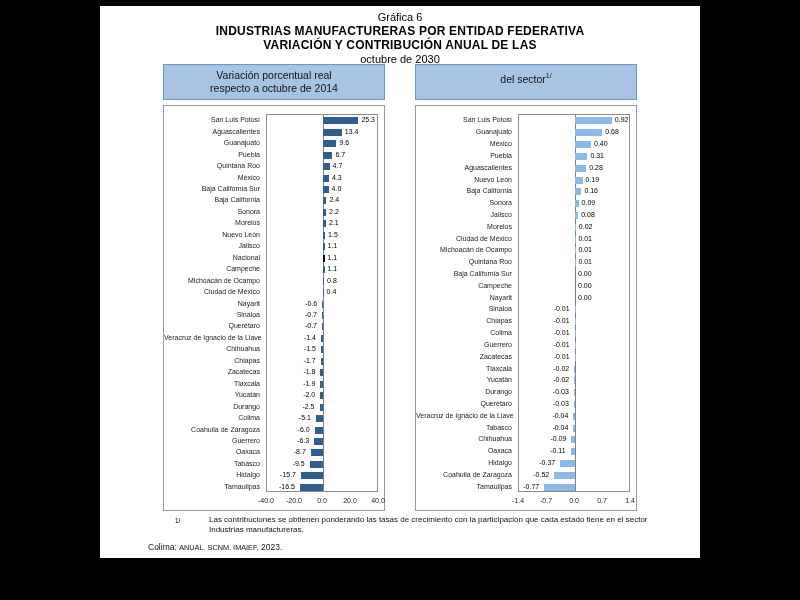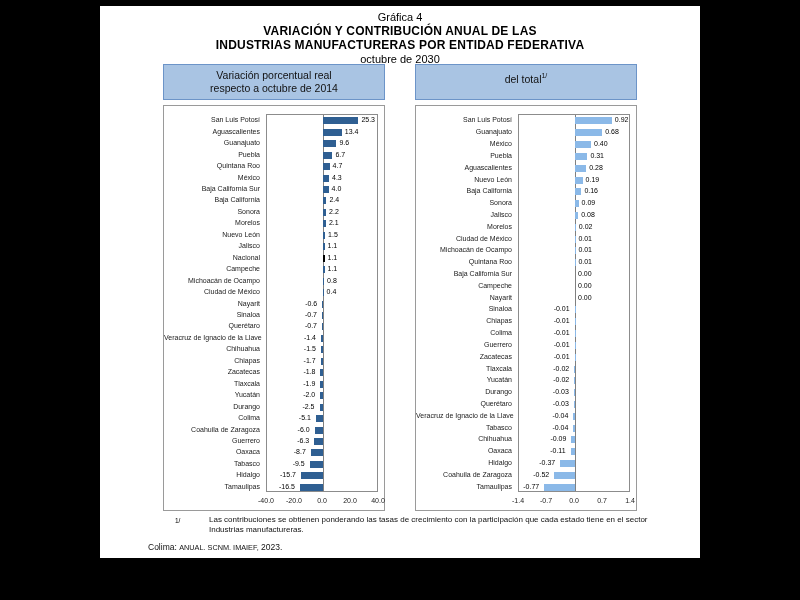--- a/index.html
+++ b/index.html
@@ -29,23 +29,23 @@
   .source{position:absolute;left:48px;top:536px;font-size:8.5px;line-height:11px;color:#111;}
   .source .acr{font-size:7.3px;}
 </style>
 </head>
 <body>
 
 <div class="frame">
   <div class="page">
 
     <div class="titles">
-      <div class="t-small">Gráfica 4</div>
+      <div class="t-small">Gráfica 6</div>
+      <div class="t-bold">INDUSTRIAS MANUFACTURERAS POR ENTIDAD FEDERATIVA</div>
       <div class="t-bold">VARIACIÓN Y CONTRIBUCIÓN ANUAL DE LAS</div>
-      <div class="t-bold">INDUSTRIAS MANUFACTURERAS POR ENTIDAD FEDERATIVA</div>
       <div class="t-small">octubre de 2030</div>
     </div>
 
     <div class="panel panel-left">
       <div class="panel-header">
         <div>Variación porcentual real</div>
         <div>respecto a octubre de 2014</div>
       </div>
       <div class="chart-box">
           <div class="plotarea" style="left: 102px; top: 8px; width: 112px; height: 378px;">
@@ -153,21 +153,21 @@
           <div class="tick" style="left: 84px; top: 390px;">-40.0</div>
           <div class="tick" style="left: 112px; top: 390px;">-20.0</div>
           <div class="tick" style="left: 140px; top: 390px;">0.0</div>
           <div class="tick" style="left: 168px; top: 390px;">20.0</div>
           <div class="tick" style="left: 196px; top: 390px;">40.0</div>
         </div>
     </div>
 
     <div class="panel panel-right">
       <div class="panel-header">
-        <div><span>del total</span><sup>1/</sup></div>
+        <div><span>del sector</span><sup>1/</sup></div>
       </div>
       <div class="chart-box">
           <div class="plotarea" style="left: 102px; top: 8px; width: 112px; height: 378px;">
             <div class="zeroline" style="left: 56px;"></div>
             <div class="bar" style="top: 2.4px; height: 7px; width: 36.8px; left: 56px; background: rgb(139, 185, 232);"></div>
             <div class="bar" style="top: 14.2px; height: 7px; width: 27.2px; left: 56px; background: rgb(139, 185, 232);"></div>
             <div class="bar" style="top: 26px; height: 7px; width: 16px; left: 56px; background: rgb(139, 185, 232);"></div>
             <div class="bar" style="top: 37.8px; height: 7px; width: 12.4px; left: 56px; background: rgb(139, 185, 232);"></div>
             <div class="bar" style="top: 49.7px; height: 7px; width: 11.2px; left: 56px; background: rgb(139, 185, 232);"></div>
             <div class="bar" style="top: 61.5px; height: 7px; width: 7.6px; left: 56px; background: rgb(139, 185, 232);"></div>

